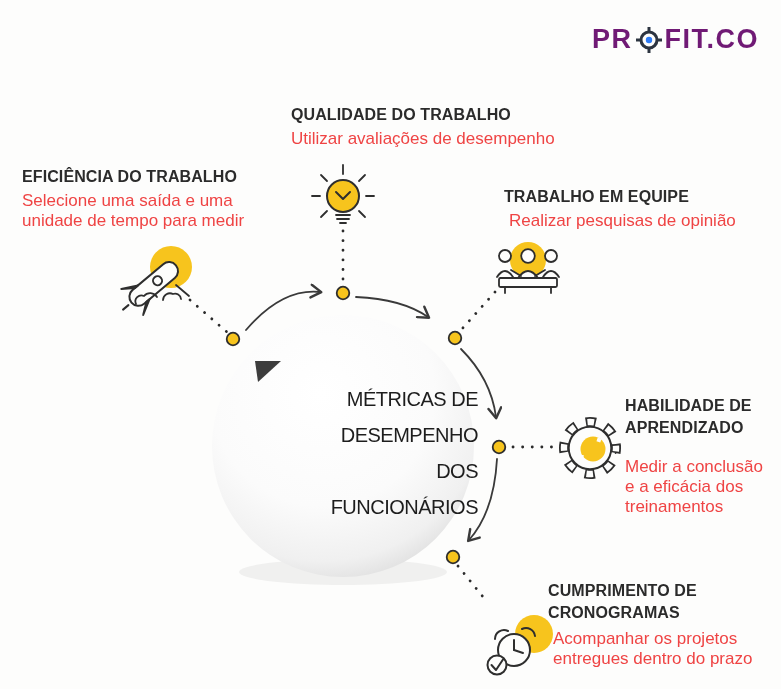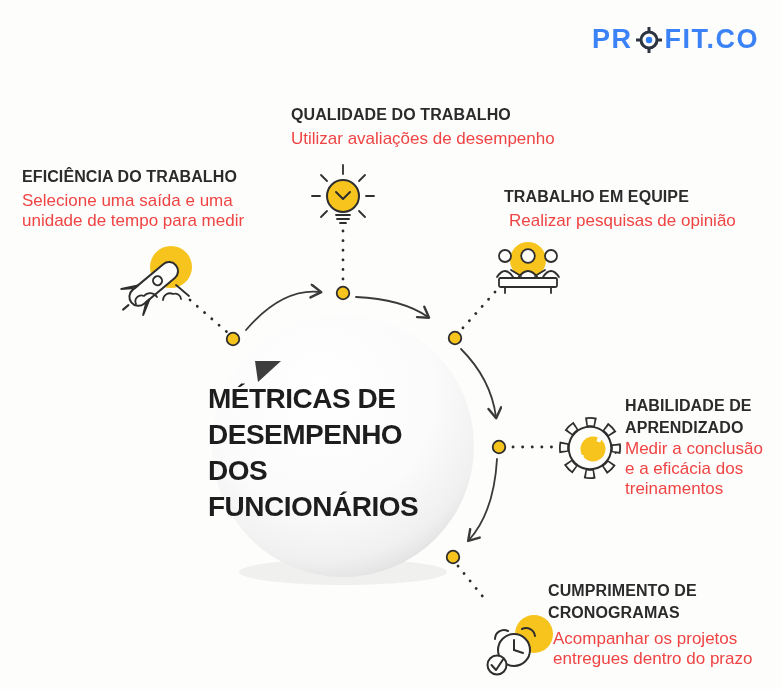--- a/index.html
+++ b/index.html
@@ -5,44 +5,44 @@
   html,body{margin:0;padding:0;background:#ffffff;}
   .stage{
     position:relative;width:781px;height:689px;overflow:hidden;
     background:#fdfdfc;
     font-family:"Liberation Sans", sans-serif;
   }
   .stage svg.canvas{position:absolute;left:0;top:0;}
   .logo{
     position:absolute;top:24px;right:22px;
     display:flex;align-items:center;gap:1px;
-    color:#3b82f6;font-weight:bold;font-size:27px;letter-spacing:1.5px;
+    color:#701a75;font-weight:bold;font-size:27px;letter-spacing:1.5px;
     user-select:none;
     justify-content:flex-end;
   }
   .logo .tgt{margin:0 1px;display:block;}
   .metric{position:absolute;}
   .metric h3{
     margin:0;font-size:16px;line-height:22px;font-weight:bold;
     color:#2b2b2b;letter-spacing:0.1px;
   }
   .metric p{
     margin:3px 0 0 0;font-size:17px;line-height:20px;color:#ef4444;
   }
   .m1{left:22px;top:166px;width:270px;}
   .m2{left:291px;top:104px;width:300px;}
   .m3{left:504px;top:186px;width:260px;}
   .m3 p{margin-left:5px;}
   .m4{left:625px;top:395px;width:156px;}
-  .m4 p{margin-top:0;}
+  .m4 p{margin-top:18px;}
   .m5{left:548px;top:580px;width:233px;}
   .m5 p{margin-top:5px;margin-left:5px;}
   .center-label{
     position:absolute;left:208px;top:381px;width:270px;
-    text-align:left;font-weight:bold;font-size:28px;line-height:36px;
+    text-align:right;font-weight:normal;font-size:20px;line-height:36px;
     letter-spacing:-0.5px;color:#1d1d1d;
   }
 </style>
 </head>
 <body>
 
 <div class="stage">
 
   <svg class="canvas" width="781" height="689" viewBox="0 0 781 689">
     <defs>

